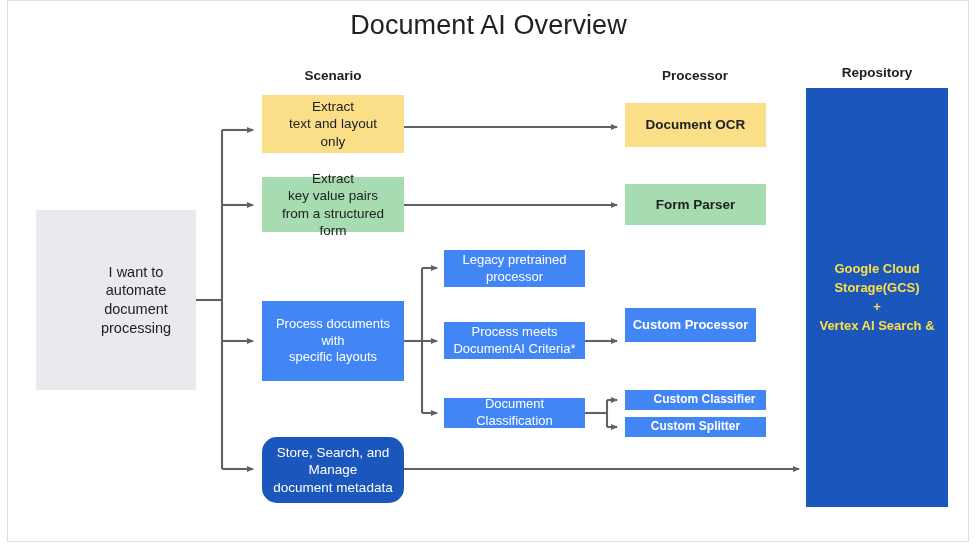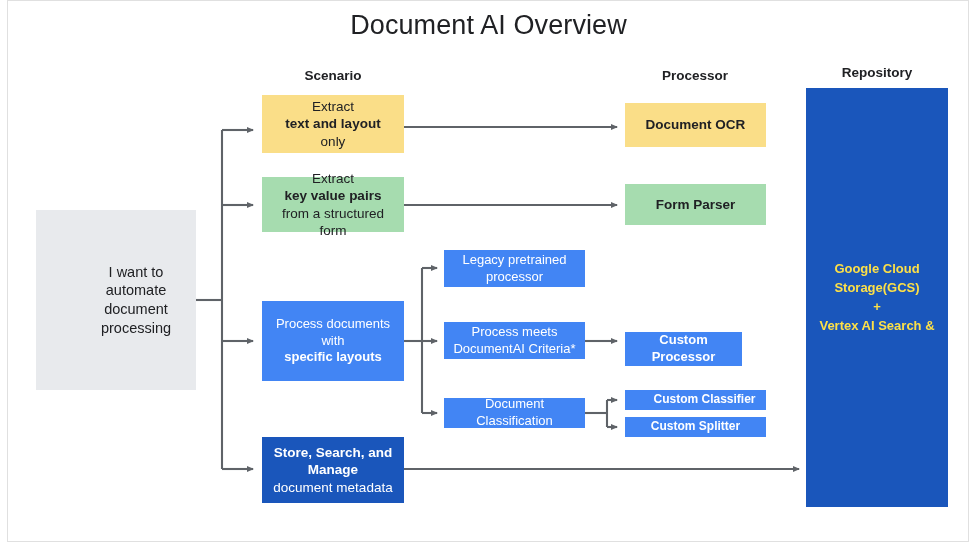--- a/index.html
+++ b/index.html
@@ -57,31 +57,31 @@
     position: absolute;
     box-sizing: border-box;
     display: flex;
     align-items: center;
     justify-content: center;
     text-align: center;
     line-height: 1.28;
     padding: 2px 6px;
   }
   .node span { display: block; }
-  .node b { font-weight: 700; }
+  .node b { font-weight: 400; }
 
   .n-grey   { background: #e8eaed; color: #202124; font-size: 14.5px; font-weight: 400; padding-left: 46px; }
   .n-yellow { background: #fade88; color: #202124; font-size: 13.5px; font-weight: 400; }
   .n-green  { background: #a6dcaf; color: #202124; font-size: 13.5px; font-weight: 400; }
   .n-yellow-p { background: #fade88; color: #202124; font-size: 13.5px; font-weight: 700; }
   .n-green-p  { background: #a6dcaf; color: #202124; font-size: 13.5px; font-weight: 700; }
   .n-blue   { background: #4285f4; color: #ffffff; font-size: 13px; font-weight: 400; }
   .n-blue-b { background: #4285f4; color: #ffffff; font-size: 13px; font-weight: 700; }
   .n-blue-s { background: #4285f4; color: #ffffff; font-size: 12px; font-weight: 700; }
-  .n-navy   { background: #1a56bb; color: #ffffff; font-size: 13.5px; font-weight: 400; }
+  .n-navy   { background: #1a56bb; color: #ffffff; font-size: 13.5px; font-weight: 400; border-radius: 15px; }
   .n-repo   { background: #1a56bb; color: #fde047; font-size: 13px; font-weight: 700; line-height: 1.45; }
   .repo-inner { padding-top: 170px; }
 </style>
 </head>
 <body>
 
 <div id="canvas">
 
   <div id="frame"></div>
 
@@ -168,21 +168,21 @@
   </div>
 
   <div class="node n-yellow-p" style="left:625px; top:103px; width:141px; height:44px;">
     <span>Document OCR</span>
   </div>
 
   <div class="node n-green-p" style="left:625px; top:184px; width:141px; height:41px;">
     <span>Form Parser</span>
   </div>
 
-  <div class="node n-blue-b" style="left:625px; top:332px; width:117px; height:34px;">
+  <div class="node n-blue-b" style="left:625px; top:308px; width:131px; height:34px;">
     <span>Custom Processor</span>
   </div>
 
   <div class="node n-blue-s" style="left:625px; top:390px; width:141px; height:20px;padding-left:24px;">
     <span>Custom Classifier</span>
   </div>
 
   <div class="node n-blue-s" style="left:625px; top:417px; width:141px; height:20px;">
     <span>Custom Splitter</span>
   </div>

